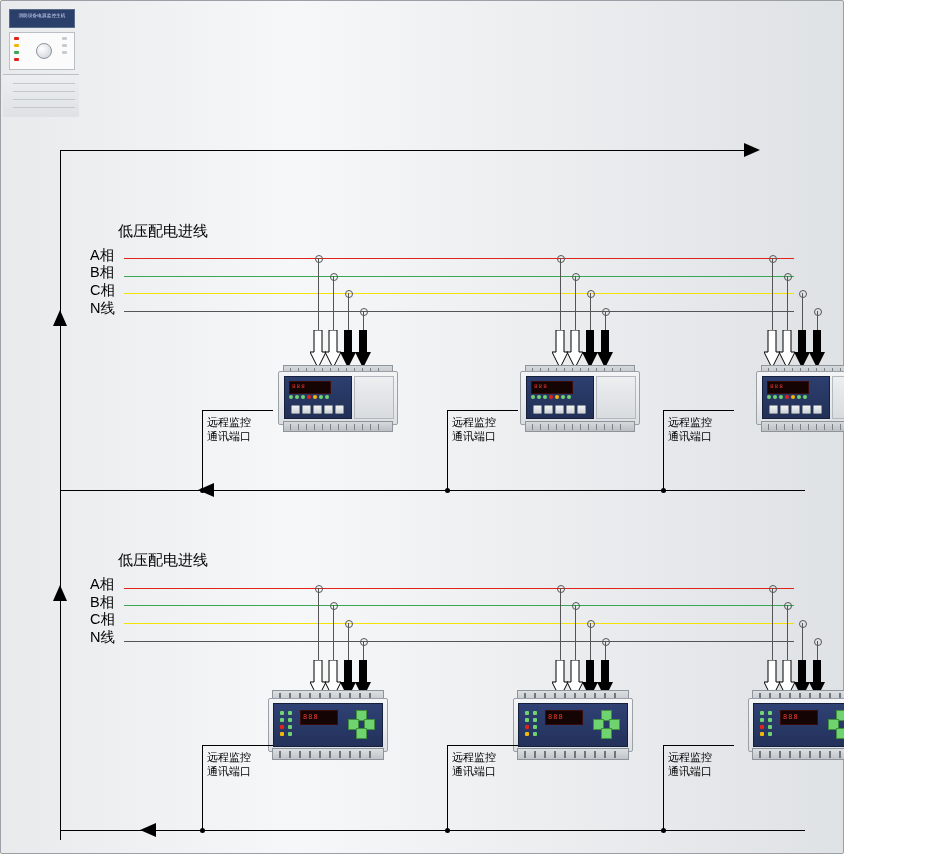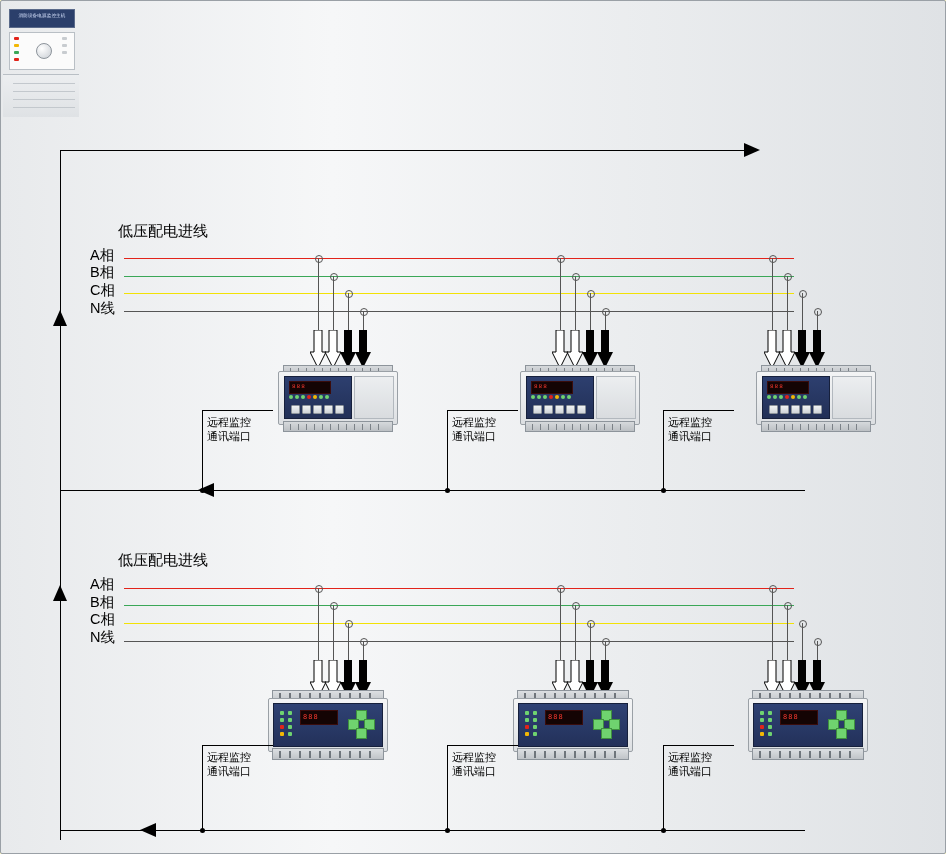--- a/index.html
+++ b/index.html
@@ -5,21 +5,21 @@
   html, body {
     margin: 0;
     padding: 0;
     background: #ffffff;
   }
   body {
     font-family: "Liberation Sans", sans-serif;
   }
   #stage {
     position: relative;
-    width: 946px;
+    width: 844px;
     height: 854px;
     background: #fef9c3;
     overflow: hidden;
   }
   .abs { position: absolute; }
 
   
   .main-title {
     left: 56px;
     top: 40px;

